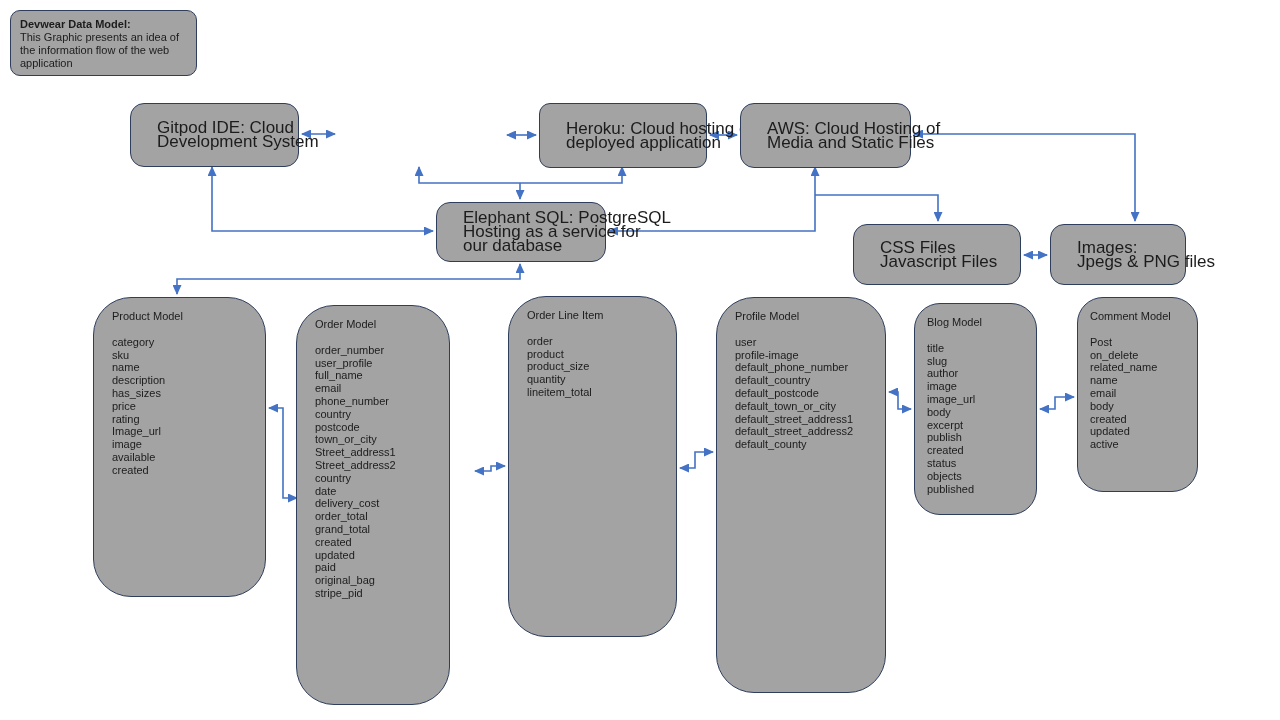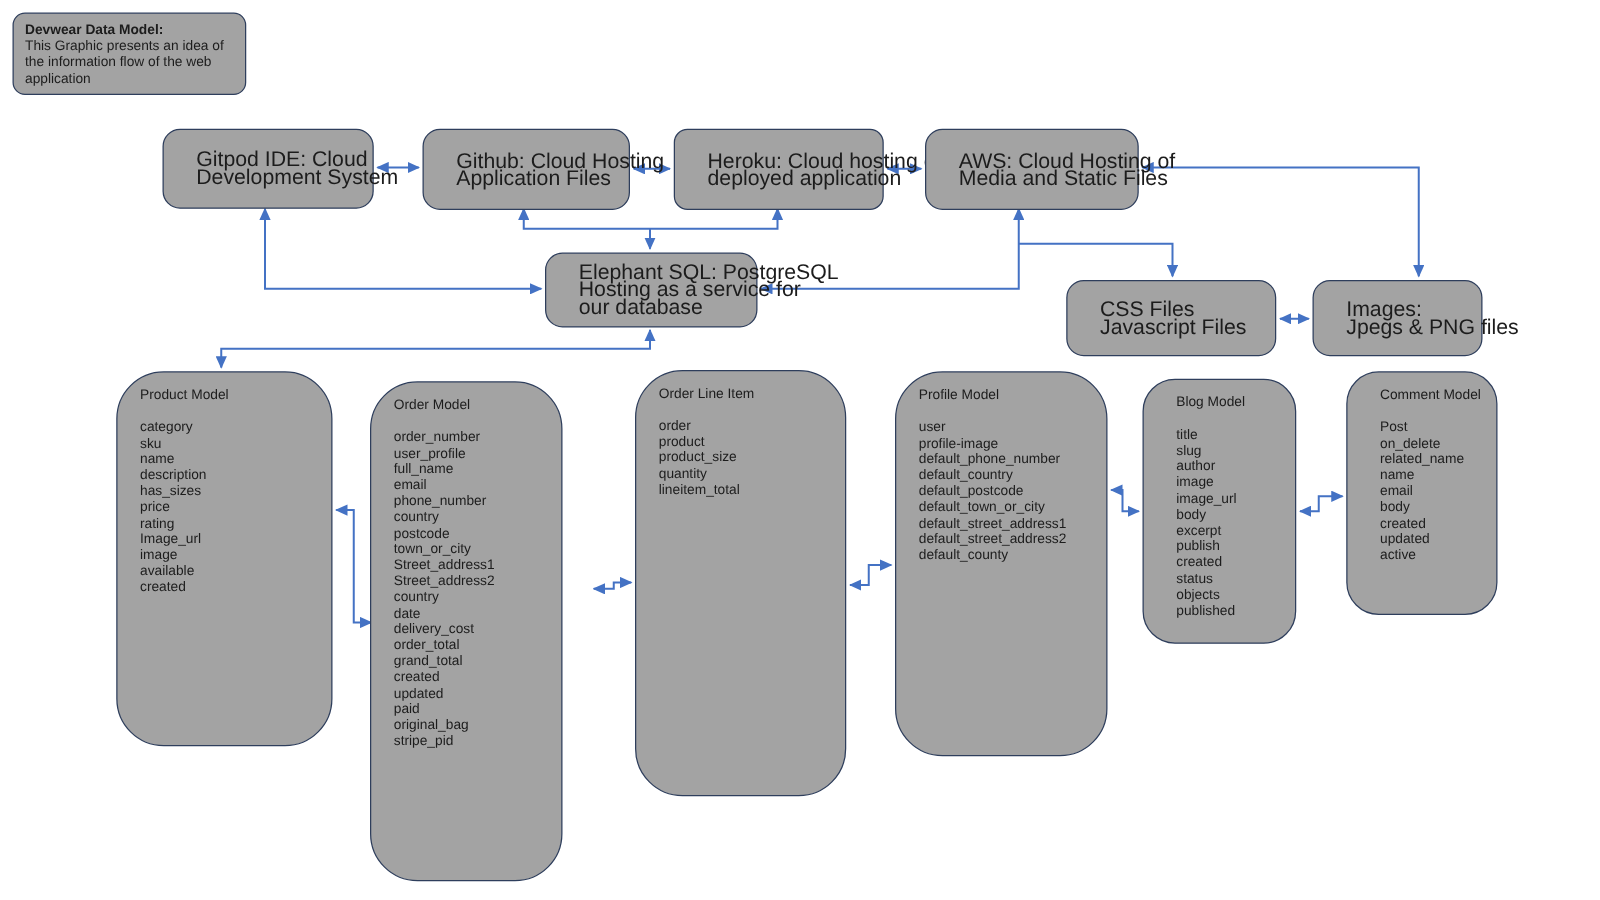--- a/index.html
+++ b/index.html
@@ -21,21 +21,21 @@
   }
   .note{
     border-radius:10px;padding:7px 8px 4px 9px;
     font-size:11px;line-height:13px;
   }
   .note .note-title{font-weight:bold;}
   .model{
     border-radius:38px;padding:12px 6px 6px 18px;
     font-size:11px;line-height:12.8px;
   }
-  .model.small{border-radius:26px;padding-left:26px;}
+  .model.small{border-radius:26px;padding-left:12px;}
   .model-title{margin-bottom:13px;white-space:nowrap;}
   .model-fields div{white-space:nowrap;}
   .service div{white-space:nowrap;}
 </style>
 </head>
 <body>
 
 <div class="canvas">
 
   <svg class="wires" width="1280" height="720">
@@ -69,26 +69,20 @@
     <div class="note-body">This Graphic presents an idea of the information flow of the web application</div>
   </div>
 
   <div class="box service" style="left:130px;top:103px;width:169px;height:64px;">
     <div>
         <div>Gitpod IDE: Cloud</div>
         <div>Development System</div>
       </div>
   </div>
 
-  <div class="box service" style="left:338px;top:103px;width:166px;height:65px;">
-    <div>
-        <div>Github: Cloud Hosting</div>
-        <div>Application Files</div>
-      </div>
-  </div>
 
   <div class="box service" style="left:539px;top:103px;width:168px;height:65px;border-radius:11px;">
     <div>
         <div>Heroku: Cloud hosting of</div>
         <div>deployed application</div>
       </div>
   </div>
 
   <div class="box service" style="left:436px;top:202px;width:170px;height:60px;">
     <div>
@@ -166,21 +160,21 @@
     <div class="model-title">Order Line Item</div>
     <div class="model-fields">
         <div>order</div>
         <div>product</div>
         <div>product_size</div>
         <div>quantity</div>
         <div>lineitem_total</div>
       </div>
   </div>
 
-  <div class="box model" style="left:716px;top:297px;width:170px;height:308px;">
+  <div class="box model" style="left:716px;top:297px;width:170px;height:396px;">
     <div class="model-title">Profile Model</div>
     <div class="model-fields">
         <div>user</div>
         <div>profile-image</div>
         <div>default_phone_number</div>
         <div>default_country</div>
         <div>default_postcode</div>
         <div>default_town_or_city</div>
         <div>default_street_address1</div>
         <div>default_street_address2</div>

